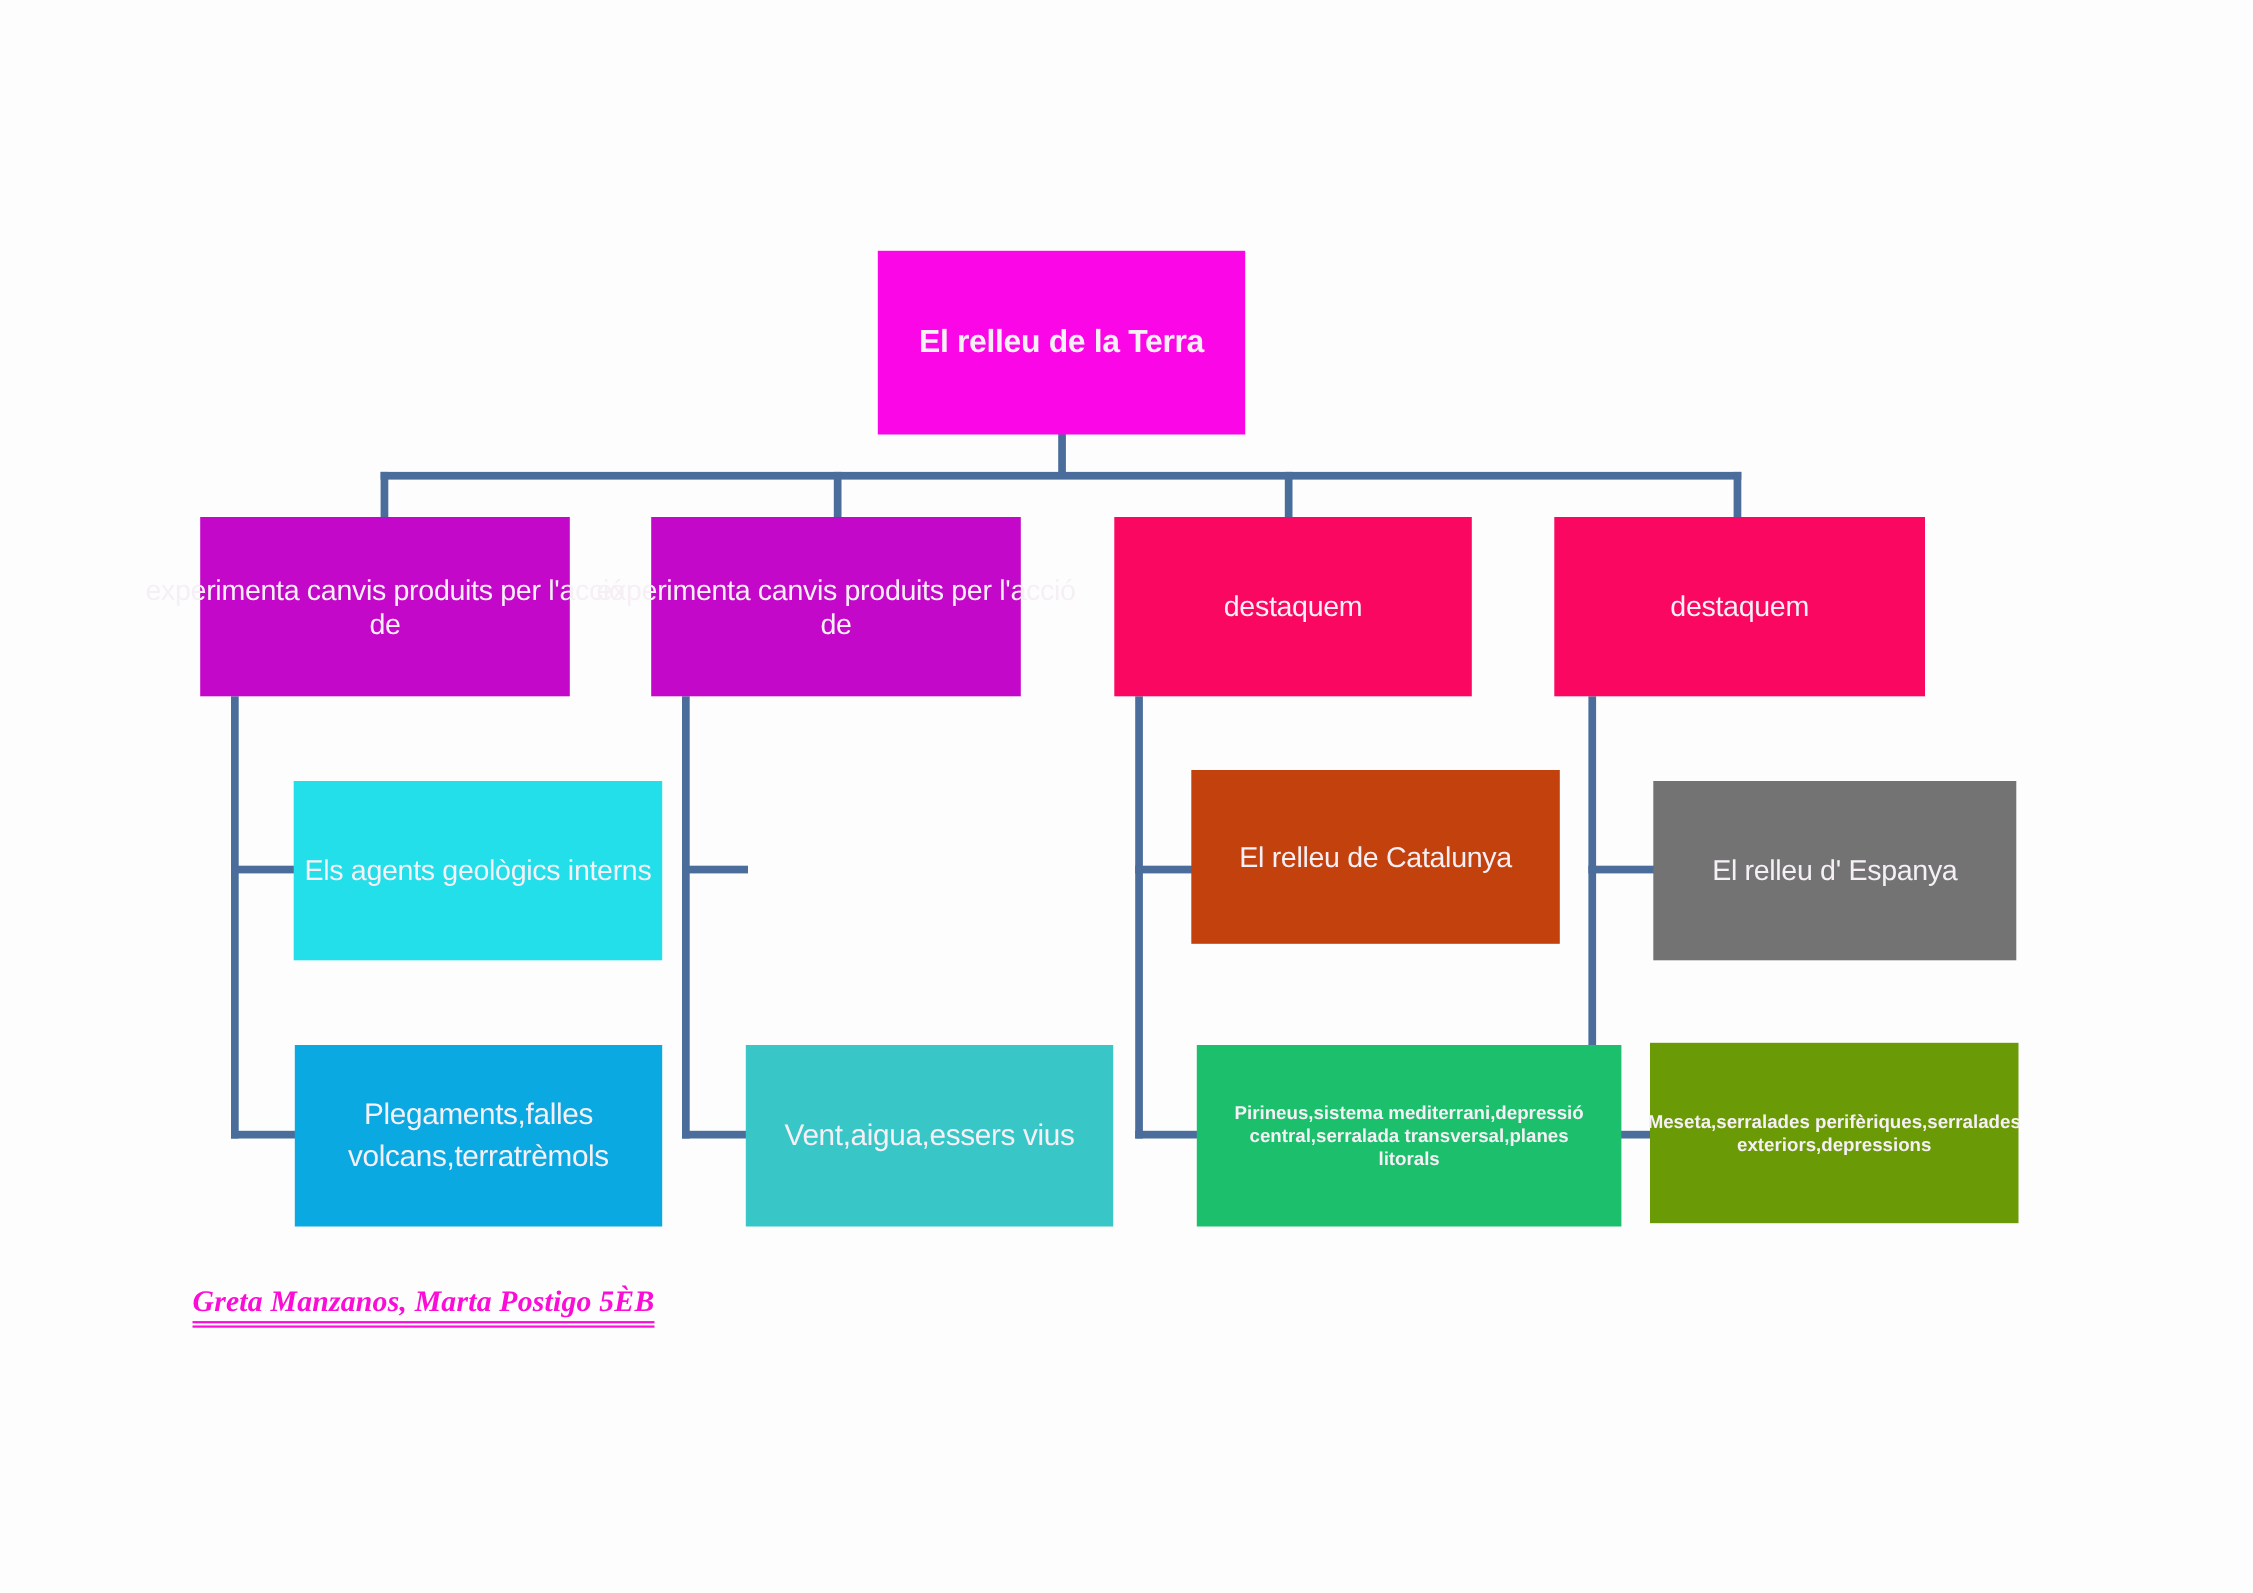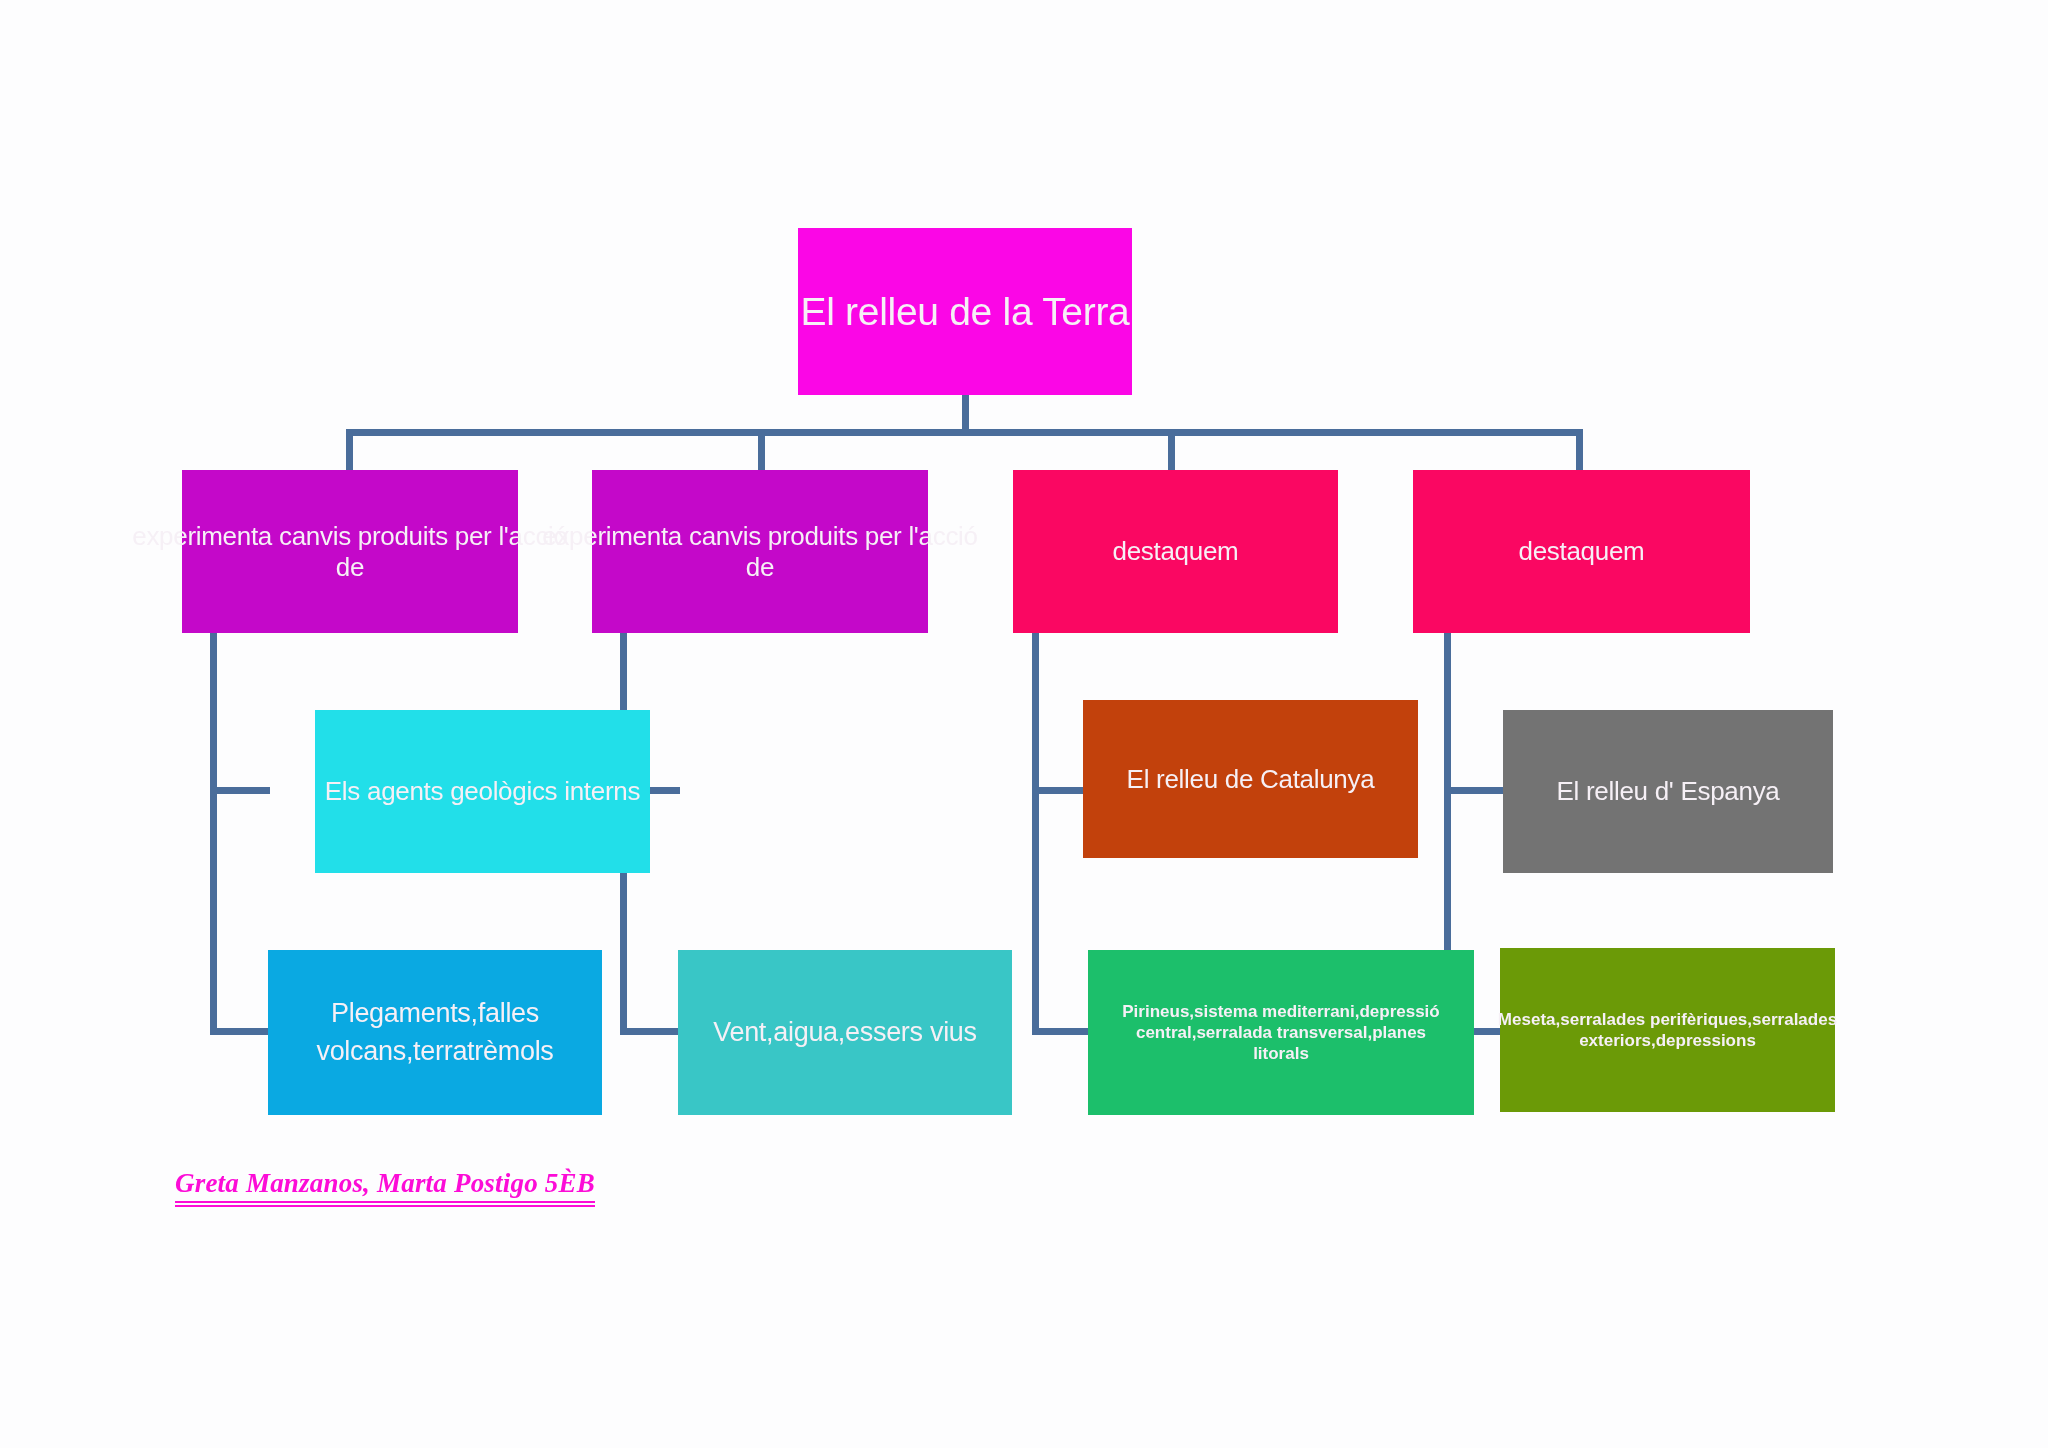--- a/index.html
+++ b/index.html
@@ -26,21 +26,21 @@
     align-items:center;
     justify-content:center;
     overflow:visible;
   }
   .lbl{
     color:#f6f0f6;
     text-align:center;
     flex:none;
     white-space:pre-line;
   }
-  .ttl{font-size:39px;white-space:nowrap;letter-spacing:-0.3px;}
+  .ttl{font-size:29px;white-space:nowrap;letter-spacing:-0.3px;font-weight:bold;}
   .l2 {font-size:26px;line-height:1.18;width:440px;letter-spacing:-0.3px;}
   .l3 {font-size:26px;white-space:nowrap;letter-spacing:-0.3px;}
   .big{font-size:27px;letter-spacing:-0.3px;}
   .plg{width:330px;line-height:1.38;}
   .vnt{white-space:nowrap;}
   .sml{font-size:17px;font-weight:600;line-height:1.24;}
   .pir{width:345px;}
   .mes{width:400px;}
   
   .sig{
@@ -97,21 +97,21 @@
   </div>
 
   <div class="node" style="left: 1013px; top: 470px; width: 325px; height: 163px; background-color: rgb(250, 7, 98);">
     <span class="lbl l2">destaquem</span>
   </div>
 
   <div class="node" style="left: 1413px; top: 470px; width: 337px; height: 163px; background-color: rgb(250, 7, 98);">
     <span class="lbl l2">destaquem</span>
   </div>
 
-  <div class="node" style="left: 267px; top: 710px; width: 335px; height: 163px; background-color: rgb(34, 223, 233); margin-left: 48px;">
+  <div class="node" style="left: 267px; top: 710px; width: 335px; height: 163px; background-color: rgb(34, 223, 233);">
     <span class="lbl l3">Els agents geològics interns</span>
   </div>
 
 
   <div class="node" style="left: 1083px; top: 700px; width: 335px; height: 158px; background-color: #c2410c;">
     <span class="lbl l3">El relleu de Catalunya</span>
   </div>
 
   <div class="node" style="left: 1503px; top: 710px; width: 330px; height: 163px; background-color: #737373;">
     <span class="lbl l3">El relleu d' Espanya</span>

